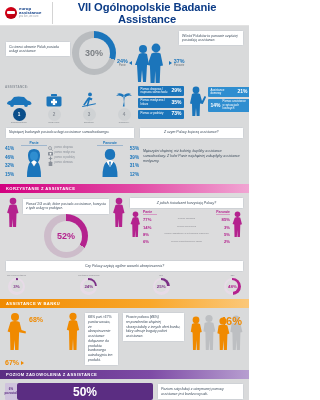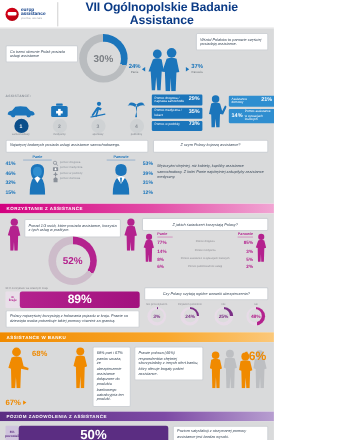--- a/index.html
+++ b/index.html
@@ -432,30 +432,20 @@
           </div>
           <svg width="13" height="28" viewBox="0 0 14 28">
             <circle cx="7" cy="3.6" r="3" fill="#b4228e"></circle>
             <path d="M4 7.2 q3 -1.4 6 0 l1.8 7 -1.8 .6 -.4 13.2 -2.6 0 -.3 -7.5 -.4 7.5 -2.5 0 -.3 -13.4 -1.8 -.6 z" fill="#b4228e"></path>
           </svg>
         </div>
       </div>
     </div>
 
     <div class="row" style="margin-top:2px; gap:4px; align-items:flex-start;">
-      <div style="width:122px;">
-        <div style="font-size:2.6px;color:#8a8a90;margin-bottom:.8px;">91% korzystało we własnym kraju</div>
-        <div style="display:flex; align-items:stretch;">
-          <div class="bar89-cap" style="width:13px;display:flex;align-items:center;justify-content:center;">w kraju</div>
-          <div class="bar89">
-            <span>89%</span>
-          </div>
-        </div>
-        <div class="callout" style="margin-top:2px;">Polacy najczęściej korzystają z holowania pojazdu w kraju. Prawie co dziewiąta osoba potrzebuje takiej pomocy również za granicą.</div>
-      </div>
 
       <div style="flex:1;">
         <div class="callout" style="text-align:center;">Czy Polacy czytają ogólne warunki ubezpieczenia?</div>
         <div class="row" style="margin-top:2px; justify-content:space-between; align-items:flex-end;">
 
           <div style="width:23px;">
             <div class="mini-cap">Nie przeczytałem</div>
             <div class="mini-donut" style="margin:0 auto; background:conic-gradient(#7b2f86 0deg 11deg, #e7dbe7 11deg 360deg);">
               <span>3%</span>
             </div>

